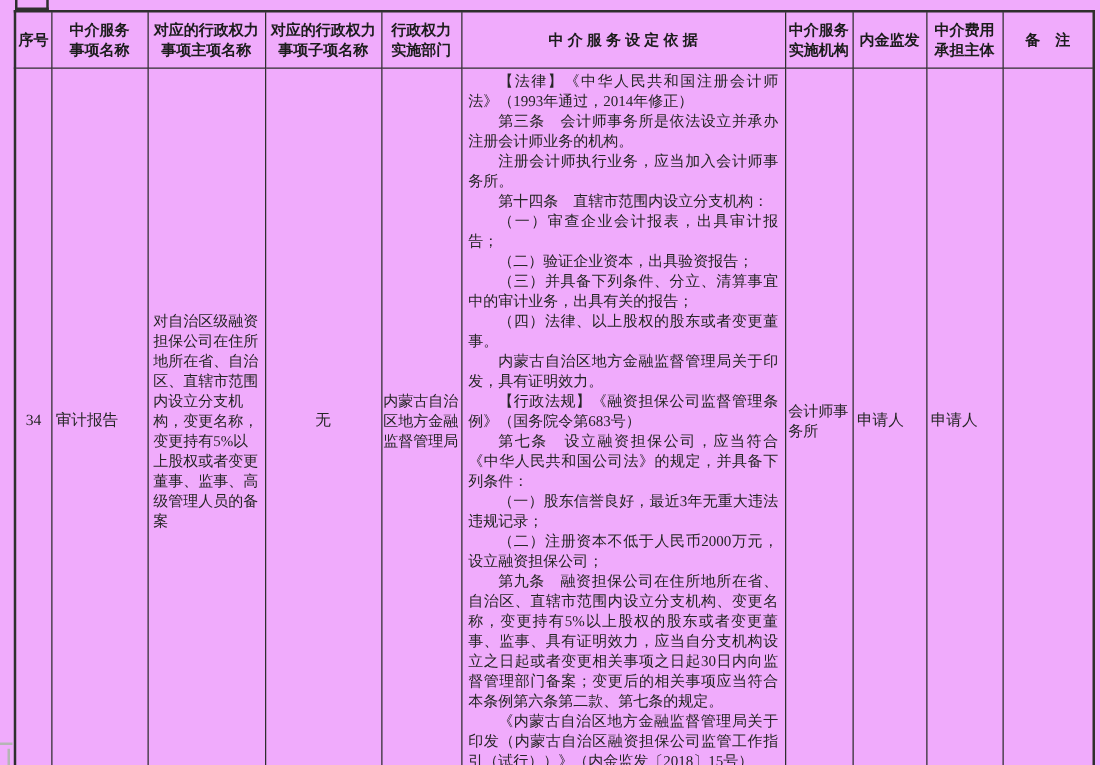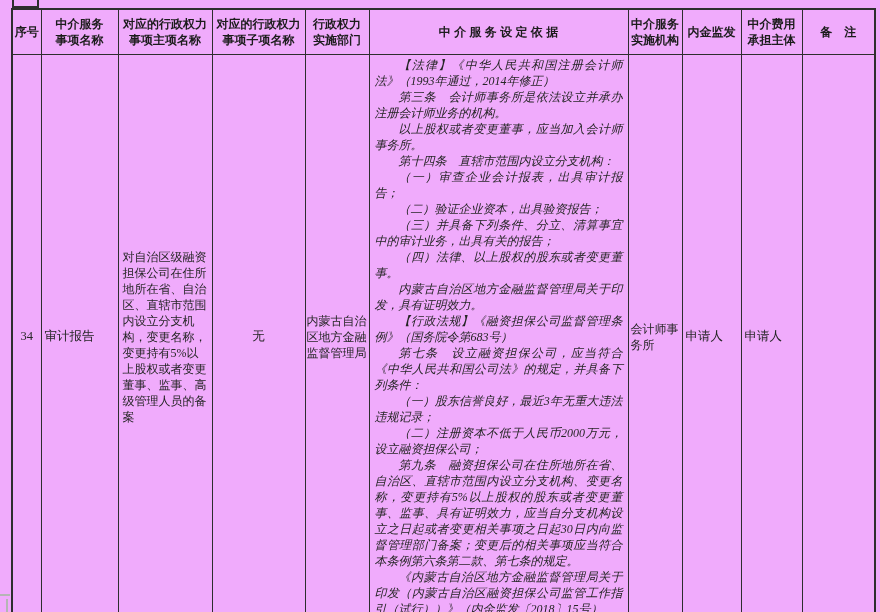--- a/index.html
+++ b/index.html
@@ -85,21 +85,20 @@
     padding: 2px 5px;
     vertical-align: middle;
   }
   td.cell-basis p {
     margin: 0;
     font-size: 12px;
     line-height: 16px;
     text-indent: 2em;
     text-align: justify;
     word-break: break-all;
-    font-style: italic;
   }
   td.cell-agency {
     font-size: 12px;
     line-height: 16px;
     text-align: left;
     word-break: break-all;
     padding: 0 2px;
   }
 </style>
 </head>
@@ -147,21 +146,21 @@
     <tbody>
       <tr>
         <td class="c-center">34</td>
         <td class="c-left">审计报告</td>
         <td class="cell-main-item">对自治区级融资担保公司在住所地所在省、自治区、直辖市范围内设立分支机构，变更名称，变更持有5%以上股权或者变更董事、监事、高级管理人员的备案</td>
         <td class="c-center">无</td>
         <td class="cell-dept">内蒙古自治区地方金融监督管理局</td>
         <td class="cell-basis">
           <p>【法律】《中华人民共和国注册会计师法》（1993年通过，2014年修正）</p>
           <p>第三条　会计师事务所是依法设立并承办注册会计师业务的机构。</p>
-          <p>以上股权或者变更董事，应当加入会计师事务所。</p>
+          <p>注册会计师执行业务，应当加入会计师事务所。</p>
           <p>第十四条　直辖市范围内设立分支机构：</p>
           <p>（一）审查企业会计报表，出具审计报告；</p>
           <p>（二）验证企业资本，出具验资报告；</p>
           <p>（三）并具备下列条件、分立、清算事宜中的审计业务，出具有关的报告；</p>
           <p>（四）法律、以上股权的股东或者变更董事。</p>
           <p>内蒙古自治区地方金融监督管理局关于印发，具有证明效力。</p>
           <p>【行政法规】《融资担保公司监督管理条例》（国务院令第683号）</p>
           <p>第七条　设立融资担保公司，应当符合《中华人民共和国公司法》的规定，并具备下列条件：</p>
           <p>（一）股东信誉良好，最近3年无重大违法违规记录；</p>
           <p>（二）注册资本不低于人民币2000万元，设立融资担保公司；</p>

